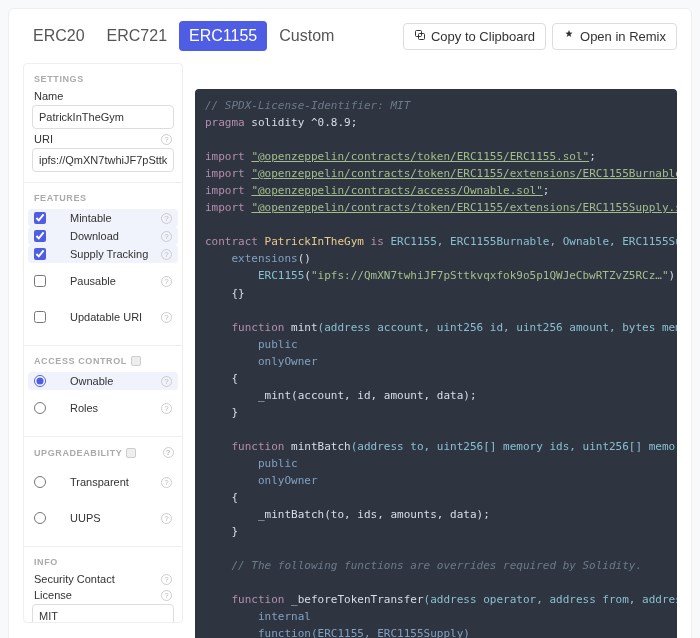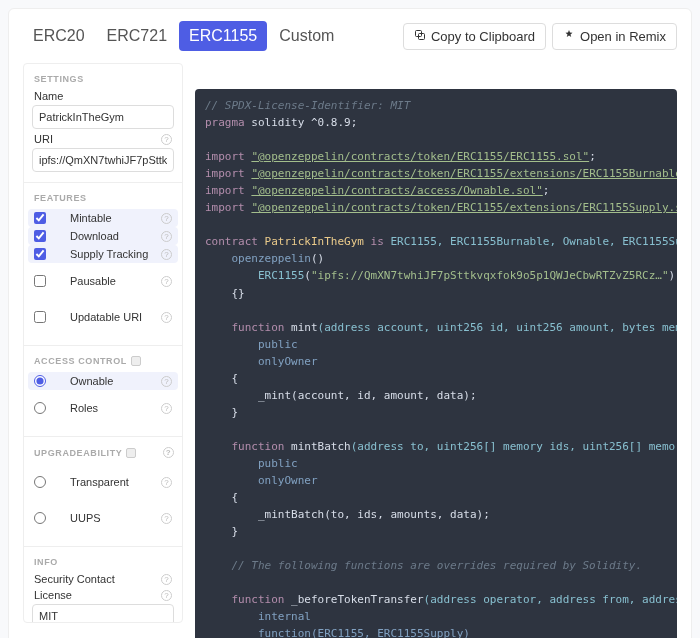--- a/index.html
+++ b/index.html
@@ -313,21 +313,21 @@
     <div class="code-area">
       <div class="code" id="code"><span class="c-comment">// SPDX-License-Identifier: MIT</span>
 <span class="c-key">pragma</span><span class="c-func"> solidity ^0.8.9;</span>
 
 <span class="c-key">import</span> <span class="c-str">"@openzeppelin/contracts/token/ERC1155/ERC1155.sol"</span>;
 <span class="c-key">import</span> <span class="c-str">"@openzeppelin/contracts/token/ERC1155/extensions/ERC1155Burnable.sol"</span>;
 <span class="c-key">import</span> <span class="c-str">"@openzeppelin/contracts/access/Ownable.sol"</span>;
 <span class="c-key">import</span> <span class="c-str">"@openzeppelin/contracts/token/ERC1155/extensions/ERC1155Supply.sol"</span>;
 
 <span class="c-key">contract</span> <span class="c-ident">PatrickInTheGym</span> <span class="c-key">is</span> <span class="c-type">ERC1155, ERC1155Burnable, Ownable, ERC1155Supply</span> {
-    <span class="c-mod">openzeppelin</span>()
+    <span class="c-mod">extensions</span>()
         <span class="c-type">ERC1155</span>(<span class="c-str-plain">"ipfs://QmXN7twhiJF7pSttkvqxfok9o5p1QWJeCbwRTZvZ5RCz…"</span>)
     {}
 
     <span class="c-key">function</span> <span class="c-func">mint</span><span class="c-type">(address account, uint256 id, uint256 amount, bytes memory data)</span>
         <span class="c-mod">public</span>
         <span class="c-mod">onlyOwner</span>
     {
         _mint(account, id, amount, data);
     }
 

